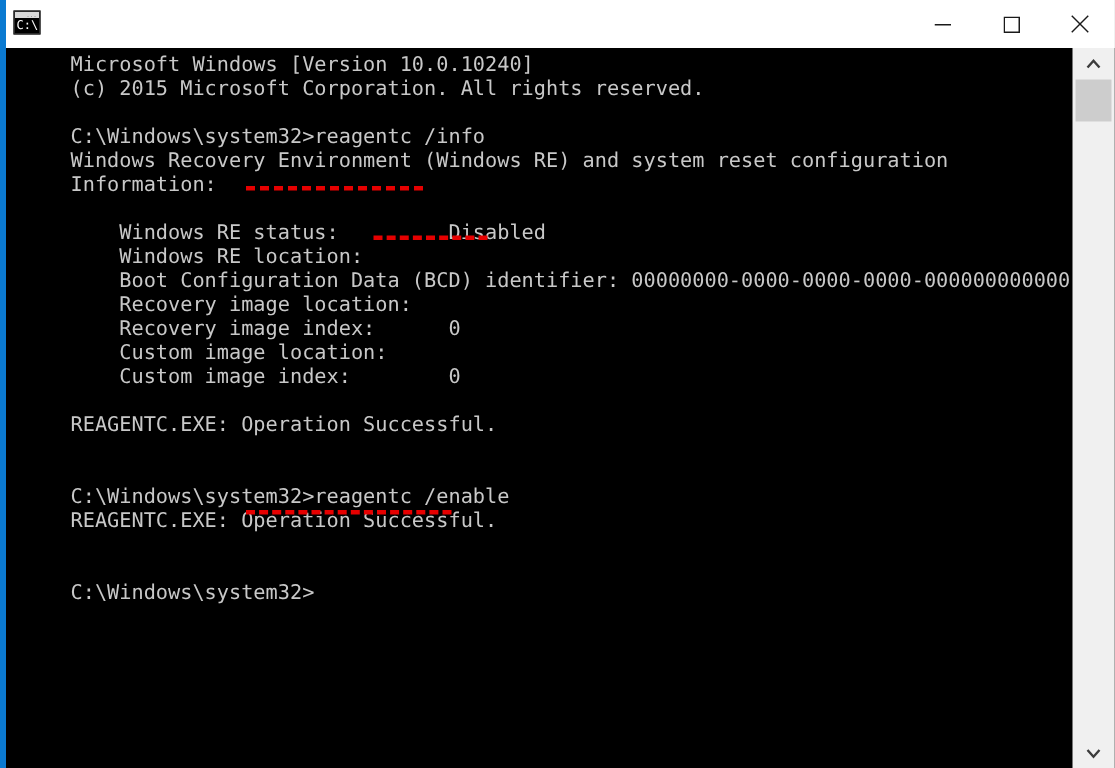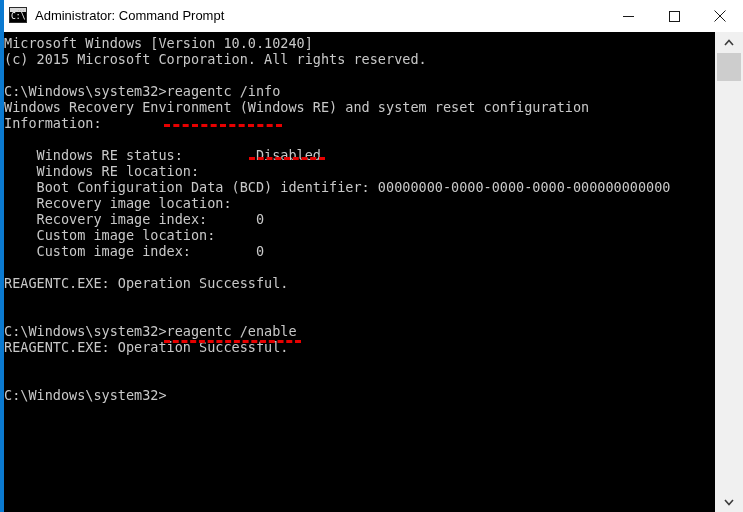--- a/index.html
+++ b/index.html
@@ -112,21 +112,21 @@
     position: absolute;
     left: 0px; top: 3px;
     width: 707px;
     font-family: "DejaVu Sans Mono", monospace;
     font-size: 13.5px;
     line-height: 16px;
     color: #c8c8c8;
     white-space: pre;
     letter-spacing: 0px;
   }
-  #console-text .line { height: 16px; }
+  #console-text .line { height: 16px; margin-left: 43px; }
 
   
   .annot {
     position: absolute;
     height: 0;
     border-top: 3px dashed #e60000;
   }
 
   
   #scrollbar {
@@ -163,21 +163,20 @@
 
   <div id="titlebar">
     <div id="title-accent" style="background: rgb(11, 122, 209);"></div>
 
     <div id="cmd-icon">
       <div class="bar"></div>
       <div class="dots">···</div>
       <div class="prompt">C:\</div>
     </div>
 
-    <div id="title-text">Administrator: Command Prompt</div>
 
     <div class="winbtn" id="btn-min">
       <svg width="11" height="11" viewBox="0 0 11 11">
         <line x1="0" y1="5.5" x2="11" y2="5.5" stroke="#1a1a1a" stroke-width="1"></line>
       </svg>
     </div>
     <div class="winbtn" id="btn-max">
       <svg width="11" height="11" viewBox="0 0 11 11">
         <rect x="0.5" y="0.5" width="10" height="10" fill="none" stroke="#1a1a1a" stroke-width="1"></rect>
       </svg>

